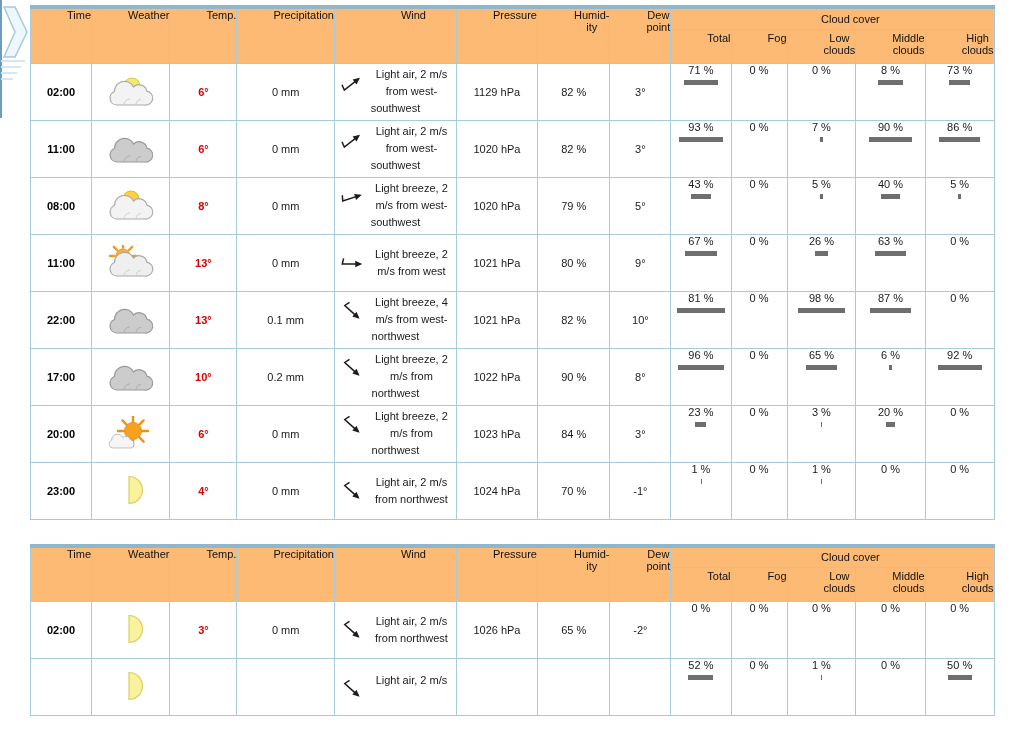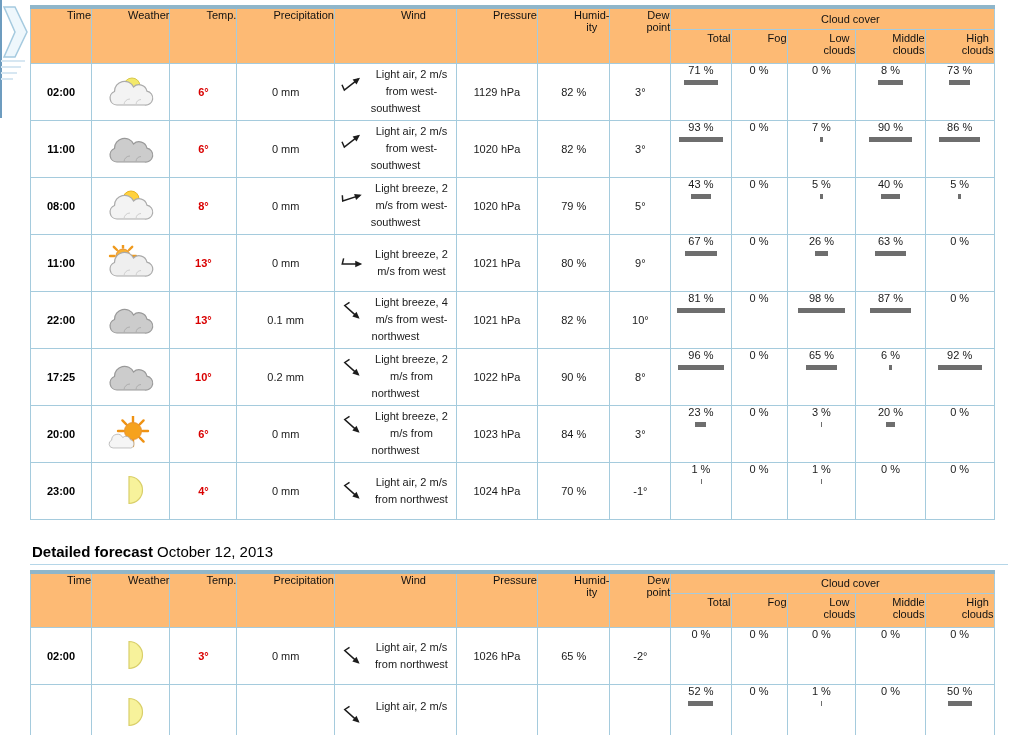--- a/index.html
+++ b/index.html
@@ -297,21 +297,21 @@
               <td class="cloud-cell">
                 <div>87 %</div>
                 <div class="cloud-bar" style="width:41.8px;background:#6e6e6e"></div>
               </td>
               <td class="cloud-cell">
                 <div>0 %</div>
                 <div class="cloud-bar" style="width:0.0px;background:#6e6e6e"></div>
               </td>
             </tr>
             <tr>
-              <td class="time-cell">17:25</td>
+              <td class="time-cell">17:00</td>
               <td class="weather-cell">
                 <svg class="weather-svg" width="56" height="36" viewBox="0 0 56 36">
                   <path d="M41.5 31H14a7 7 0 0 1-2.5-13.5 10 10 0 0 1 19-4.5 8 8 0 0 1 13.4 4.1A7 7 0 0 1 41.5 31z" fill="#cccccc" stroke="#999999" stroke-width="1.2"></path>
                   <path d="M21 30.5a6 6 0 0 1 6-5.5M33 30.5a5.5 5.5 0 0 1 5-5" fill="none" stroke="#aeaeae" stroke-width="1"></path>
                 </svg>
               </td>
               <td class="temp-cell" style="color: rgb(217, 0, 0);">10°</td>
               <td>0.2 mm</td>
               <td class="wind-cell"><span class="wind-arrow"><svg width="28" height="26" viewBox="0 0 28 28">
                     <g transform="rotate(42 14 14)">
@@ -430,24 +430,20 @@
               <td class="cloud-cell">
                 <div>0 %</div>
                 <div class="cloud-bar" style="width:0.0px;background:#6e6e6e"></div>
               </td>
             </tr>
           </tbody>
       </table>
     </section>
 
     <section class="section" style="margin-top:24px">
-      <h2 class="fc-title">
-        <span>Detailed forecast</span>
-        <span class="date">October 12, 2013</span>
-      </h2>
       <table class="fc">
         <colgroup>
           <col style="width:50px">
             <col style="width:62px">
             <col style="width:56px">
           <col style="width:82px">
             <col style="width:122px">
             <col style="width:64px">
           <col style="width:56px">
             <col style="width:52px">

